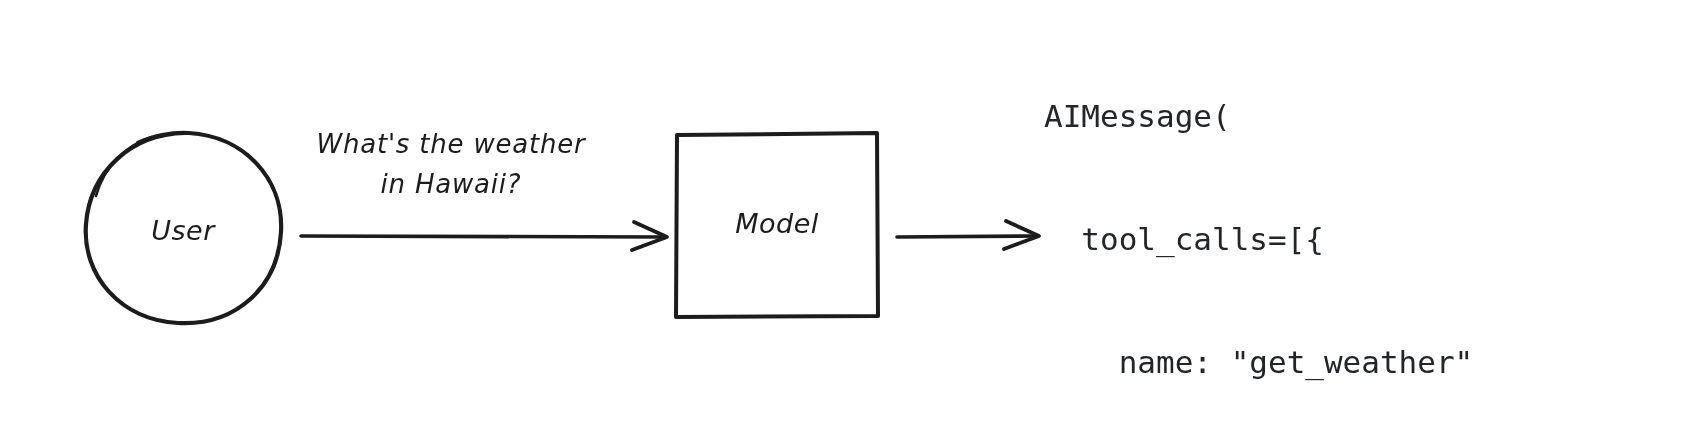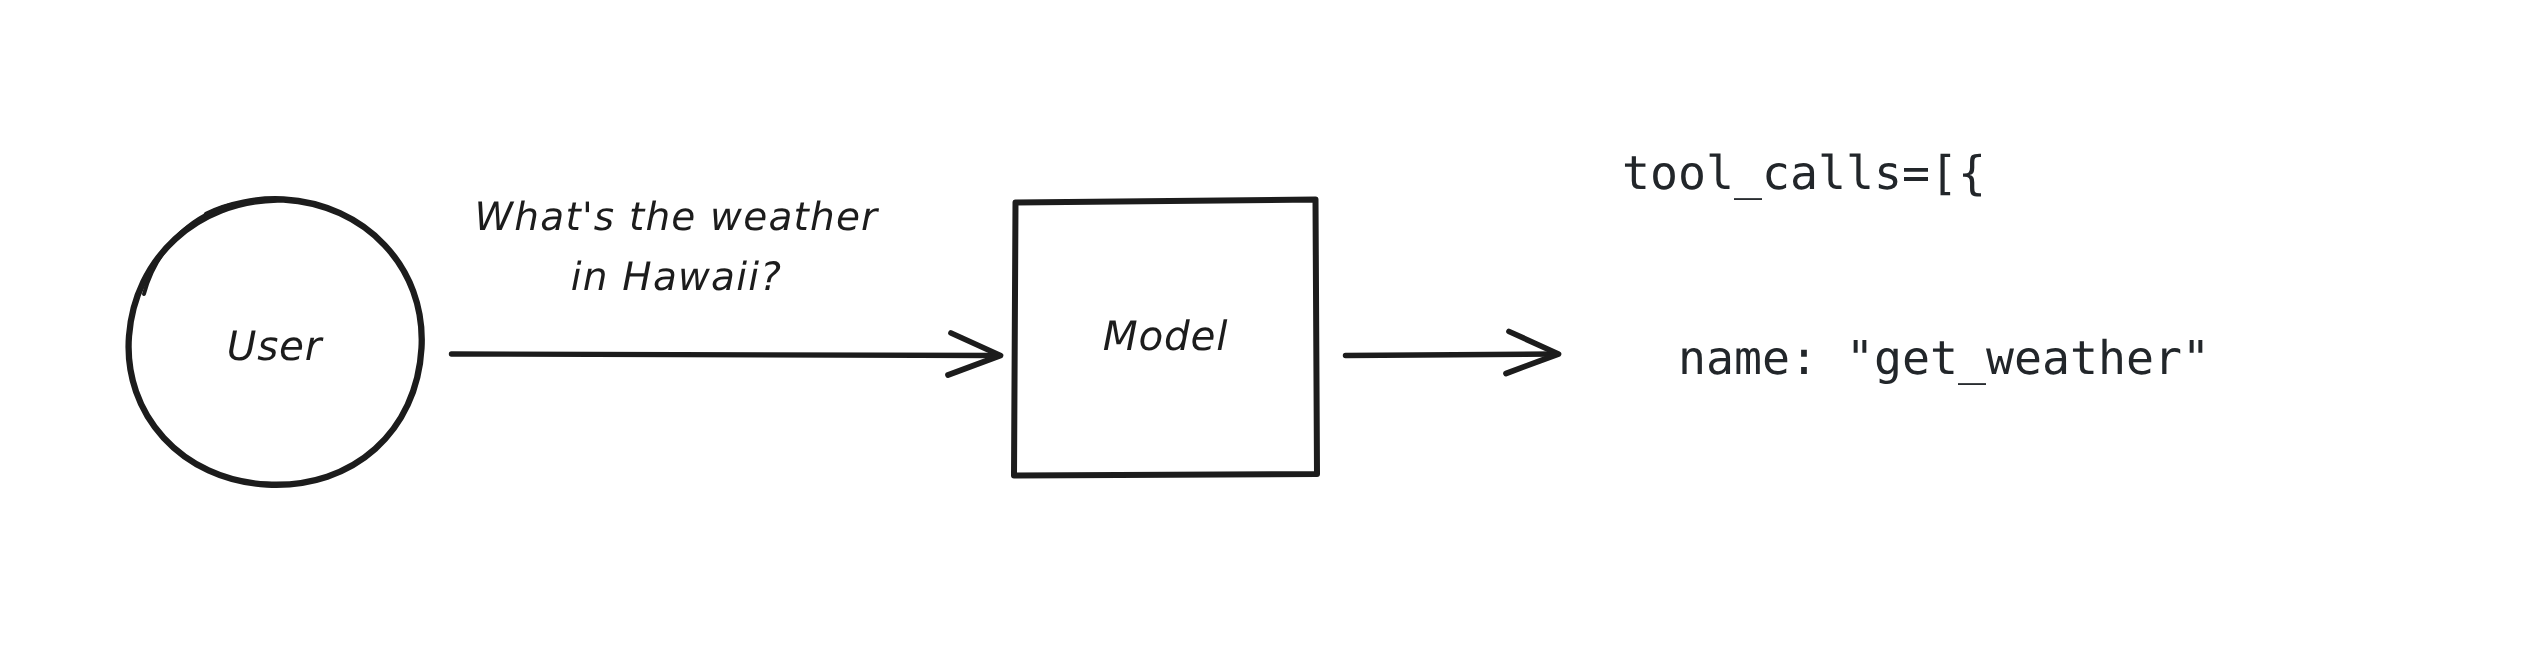--- a/index.html
+++ b/index.html
@@ -81,20 +81,21 @@
     </g>
 
     <g>
       <path fill="none" stroke="#1c1c1c" stroke-width="3.6" stroke-linecap="round" d="M 897 237 L 1036 236"></path>
       <path fill="none" stroke="#1c1c1c" stroke-width="3.8" stroke-linecap="round" stroke-linejoin="round" d="M 1006 221 L 1039 236 L 1004 249"></path>
     </g>
 
   </svg>
 
   <div class="code-block">
+    <span class="code-line">AIMessage(</span>
     <span class="code-line">  tool_calls=[{</span>
     <span class="code-line">    name: "get_weather"</span>
     
     
     
     
     
     
     
   </div>

